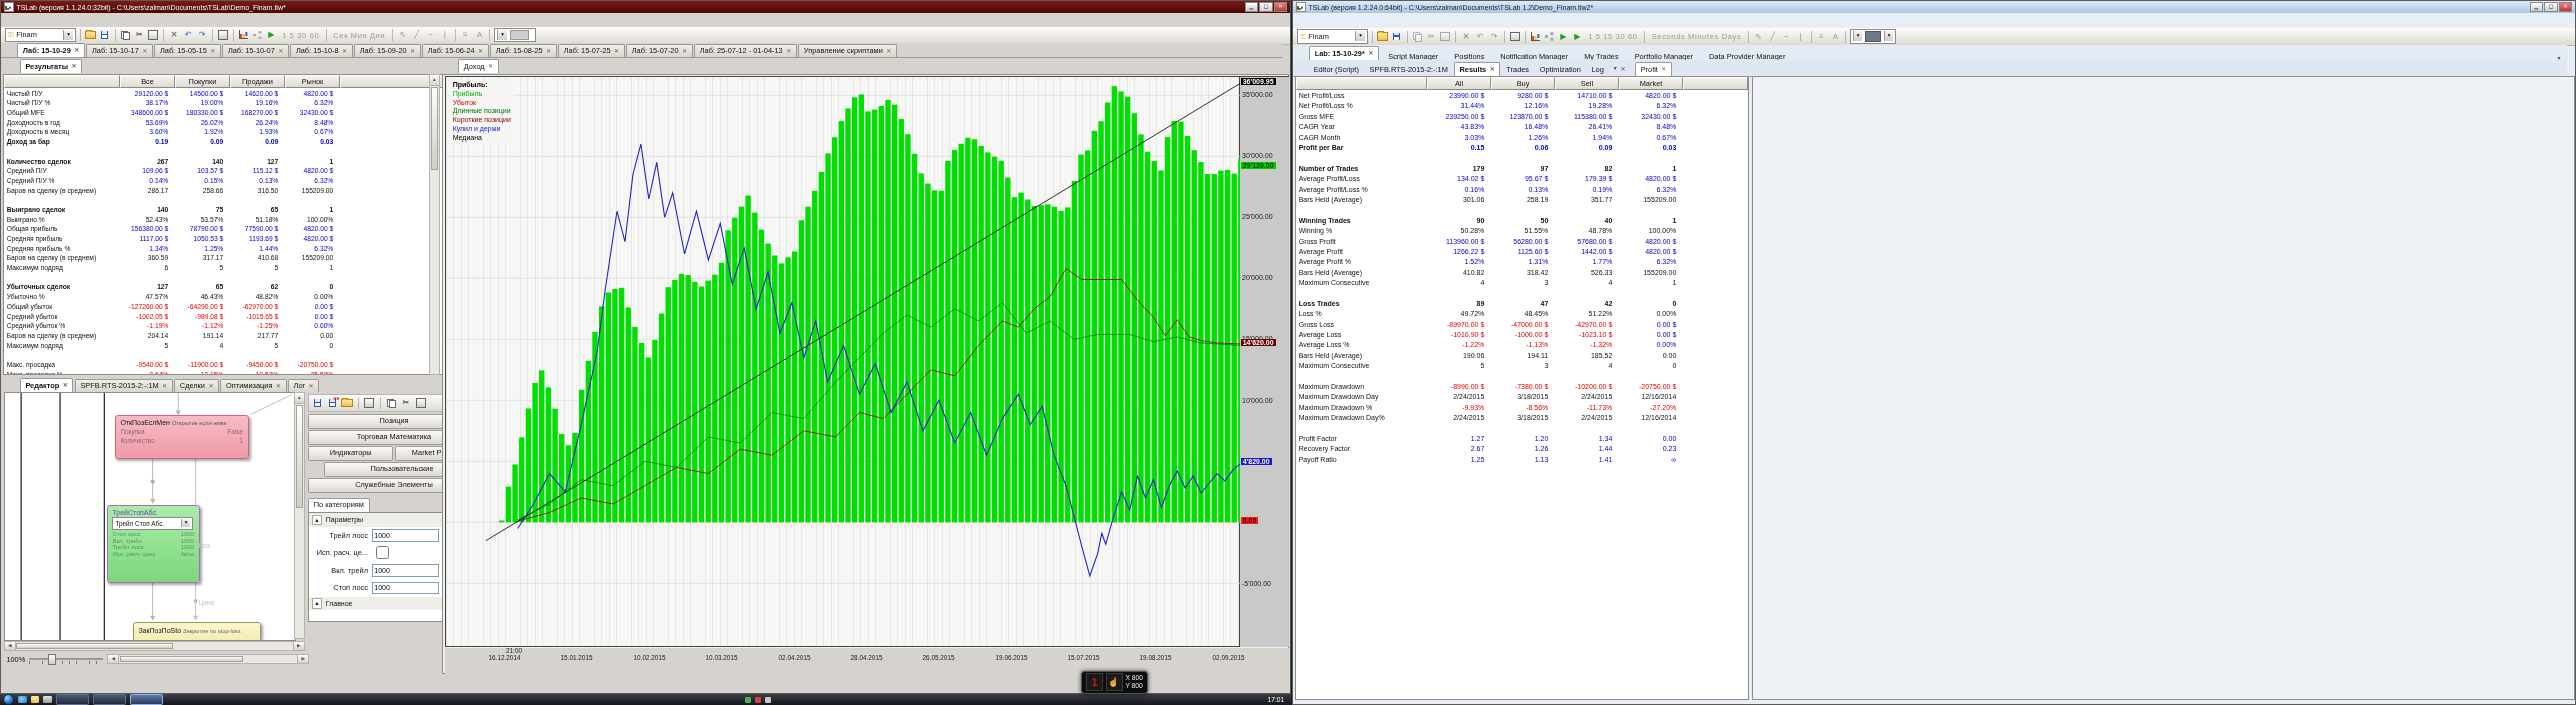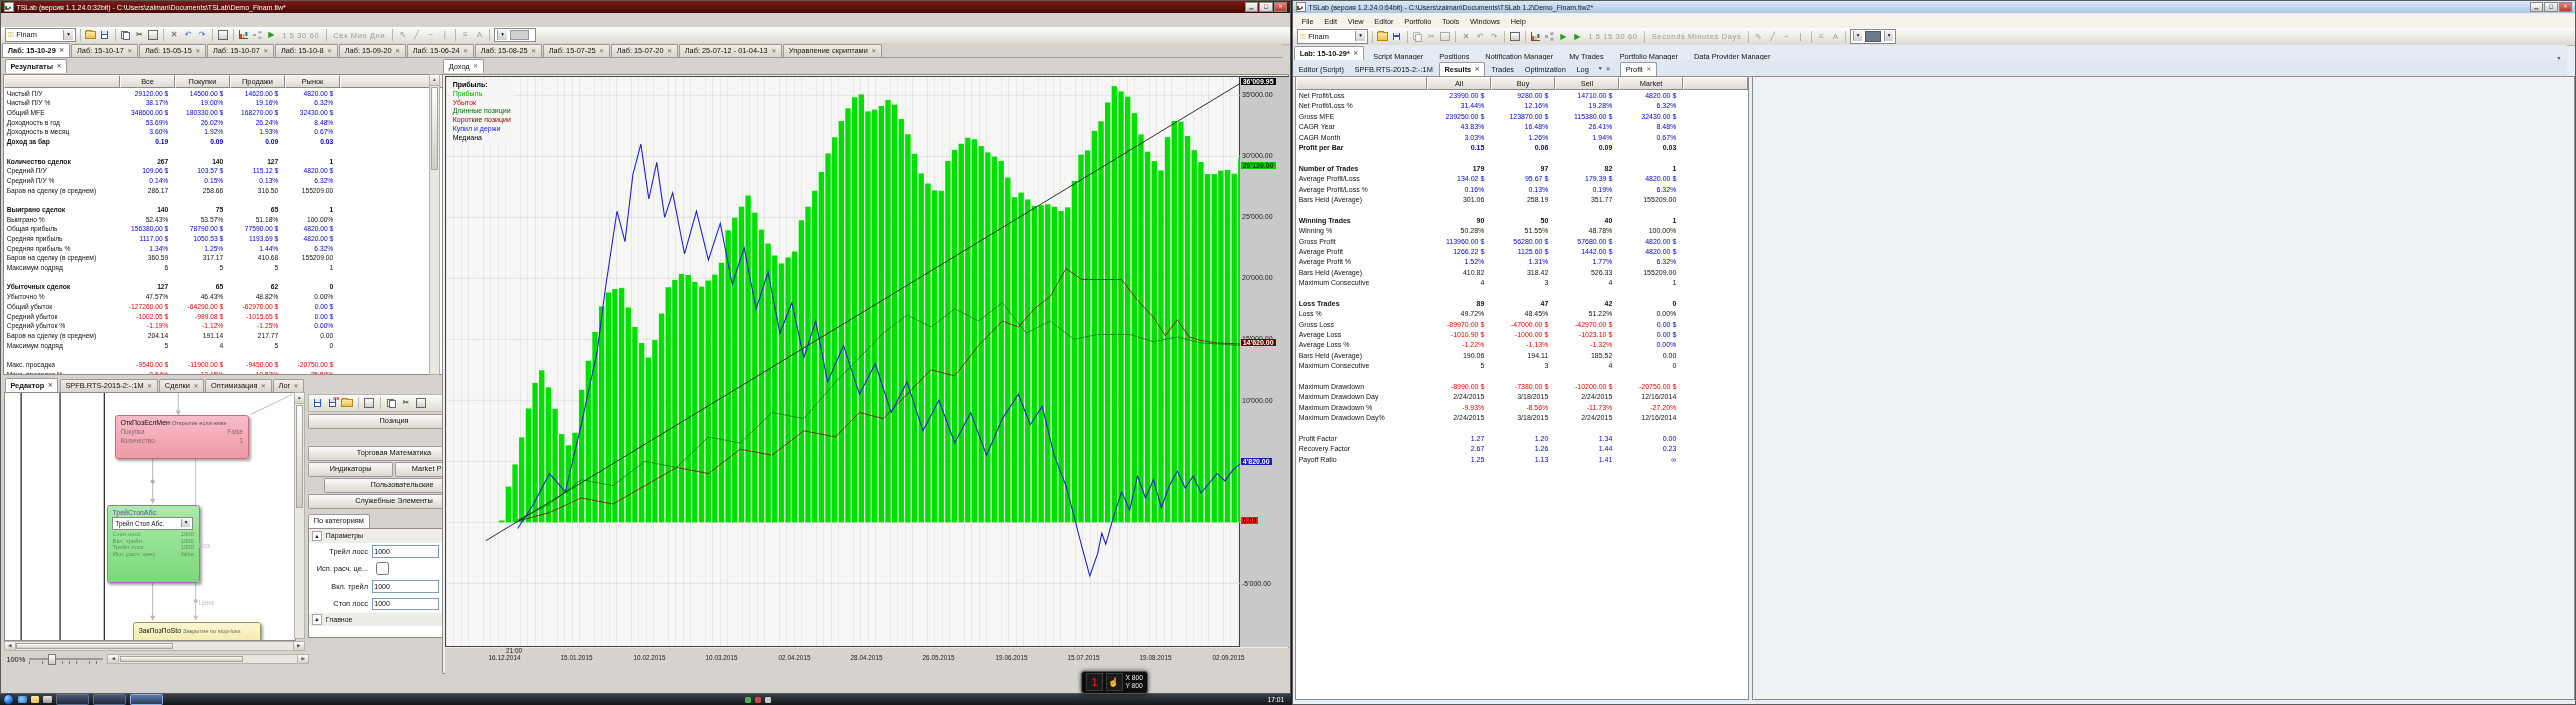--- a/index.html
+++ b/index.html
@@ -40,21 +40,21 @@
   .ico-copy{width:8px;height:8px;position:relative;}
   .ico-copy:before,.ico-copy:after{content:"";position:absolute;width:4.7px;height:6px;background:#fff;border:0.7px solid #667;}
   .ico-copy:after{left:2px;top:1.3px;}
   .ico-chart{width:8.7px;height:8px;position:relative;border-left:0.7px solid #555;border-bottom:0.7px solid #555;}
   .ico-chart:before{content:"";position:absolute;left:0.7px;bottom:0;width:2px;height:4px;background:#d44;box-shadow:2.7px 0 0 #fb2,5.4px -2px 0 #36c;}
   .ico-net{width:8.7px;height:8px;position:relative;}
   .ico-net:before{content:"";position:absolute;left:0;top:2.7px;width:3.4px;height:2.7px;background:#9ab;box-shadow:5.4px -2.7px 0 #9ab,5.4px 2.7px 0 #9ab;}
   .play{color:#1d9e1d;font-size:8px;}
   .numlist{color:#9a9a9a;letter-spacing:0.7px;margin:0 2.7px;}
   
-  .tabstrip{position:absolute;left:0;right:8px;display:flex;align-items:flex-end;background:#d6d3ce;border-bottom:0.7px solid #9a9a9a;padding-left:1px;}
+  .tabstrip{position:absolute;left:0;right:8px;display:flex;align-items:flex-end;background:#d6d3ce;border-bottom:0.7px solid #9a9a9a;padding-left:16px;}
   .tab{height:12px;line-height:12px;padding:0 4.7px;border:0.7px solid #9a9a9a;border-bottom:none;background:linear-gradient(#efede6,#d9d6cd);
        margin-right:1.3px;border-radius:2px 2px 0 0;white-space:nowrap;display:flex;align-items:center;gap:3.4px;}
   .tab.active{background:#fff;font-weight:bold;height:13.4px;line-height:13.4px;}
   .tab .x{color:#666;font-size:6px;}
   .flatitem{padding:0 8px;white-space:nowrap;}
   
   .panel{position:absolute;background:#fff;border:0.7px solid #8f8d86;box-sizing:border-box;}
   .tblhead{display:flex;height:13.4px;background:#ece9e2;}
   .tblhead .hc{border:0.7px solid;border-color:#fcfcfc #8a8a8a #8a8a8a #fcfcfc;box-sizing:border-box;
                text-align:center;line-height:12px;background:linear-gradient(#f5f3ee,#dedbd2);}
@@ -586,21 +586,21 @@
       <span class="ticon">✂</span>
       <span class="ticon">
           <span class="sq"></span>
         </span>
       <span style="margin-left:auto;margin-right:2px;color:#666;font-size:5.4px;">▼</span>
     </div>
     <div id="lcats" style="margin-top:2px;">
         <div style="display: flex; gap: 1.3px;">
           <div class="catbtn" style="flex: 1 1 0%;">Позиция</div>
         </div>
-        <div style="display: flex; gap: 1.3px; margin-top: 16px;">
+        <div style="display: flex; gap: 1.3px;">
           <div class="catbtn" style="flex: 1 1 0%;">Торговая Математика</div>
         </div>
         <div style="display: flex; gap: 1.3px;">
           <div class="catbtn" style="flex: 1 1 0%;">Индикаторы</div>
           <div class="catbtn" style="flex: 1 1 0%;">Market Position</div>
         </div>
         <div style="display: flex; gap: 1.3px; padding-left: 16px;">
           <div class="catbtn" style="flex: 1 1 0%;">Пользовательские</div>
         </div>
         <div style="display: flex; gap: 1.3px;">
@@ -845,30 +845,20 @@
 <div class="win" style="left:1292px;top:0;width:1284px;height:705px;background:#e8eef6;">
   <div class="titlebar blue">
     <span class="appico"></span>
     <span>TSLab (версия 1.2.24.0:64bit) - C:\Users\zalman\Documents\TSLab 1.2\Demo_Finam.tlw2*</span>
     <span class="winbtns">
       <span class="wbtn">▁</span>
       <span class="wbtn">▢</span>
       <span class="wbtn close">✕</span>
     </span>
   </div>
-  <div class="menubar" style="top:13.4px;background:#f4f2ea;" id="rmenu">
-      <span class="menu-item">File</span>
-      <span class="menu-item">Edit</span>
-      <span class="menu-item">View</span>
-      <span class="menu-item">Editor</span>
-      <span class="menu-item">Portfolio</span>
-      <span class="menu-item">Tools</span>
-      <span class="menu-item">Windows</span>
-      <span class="menu-item">Help</span>
-    </div>
   <div class="toolbar" style="top:27px;">
     <span class="combo" style="width:65px;">
       <span class="keyico">⚿</span>
       <span>Finam</span>
       <span class="arr" style="margin-left:auto;">▼</span>
     </span>
     <span class="tsep"></span>
     <span class="ticon">
         <span class="ico-folder"></span>
       </span>

